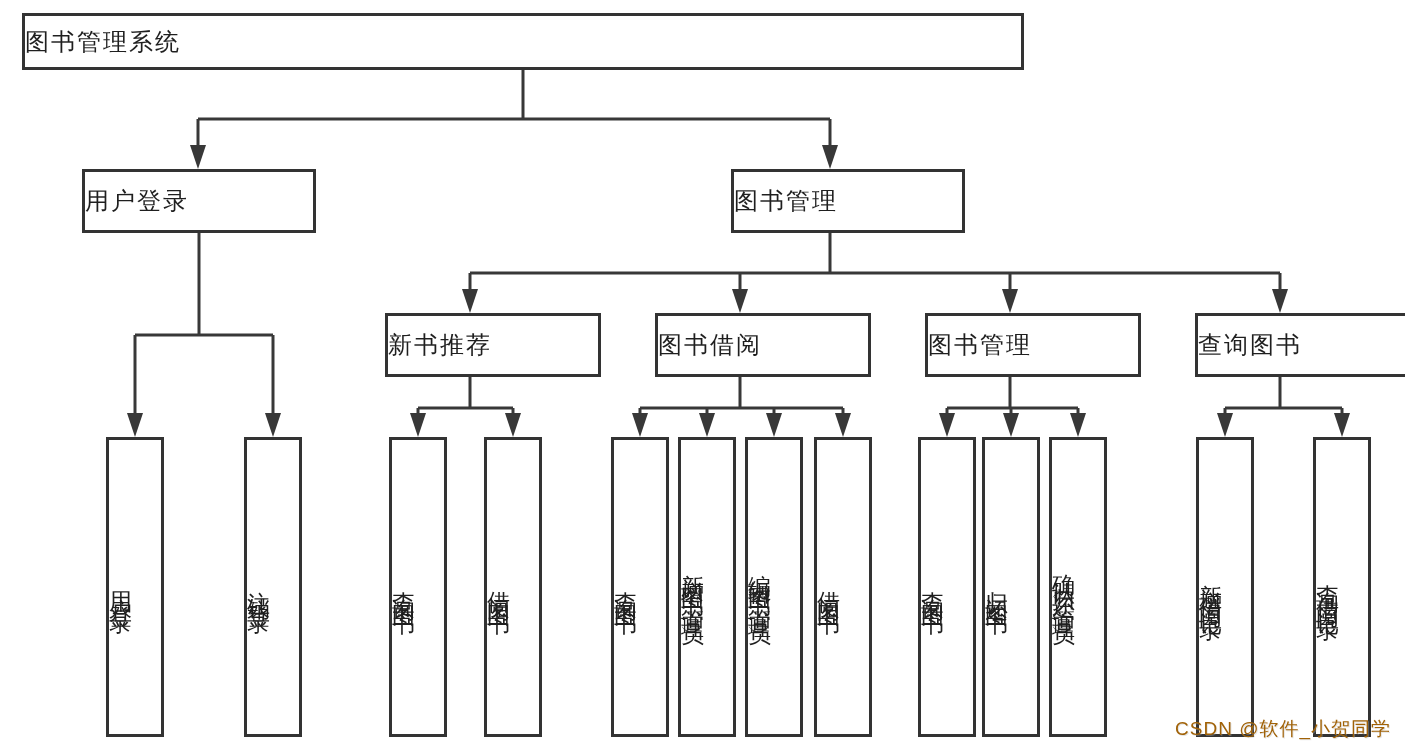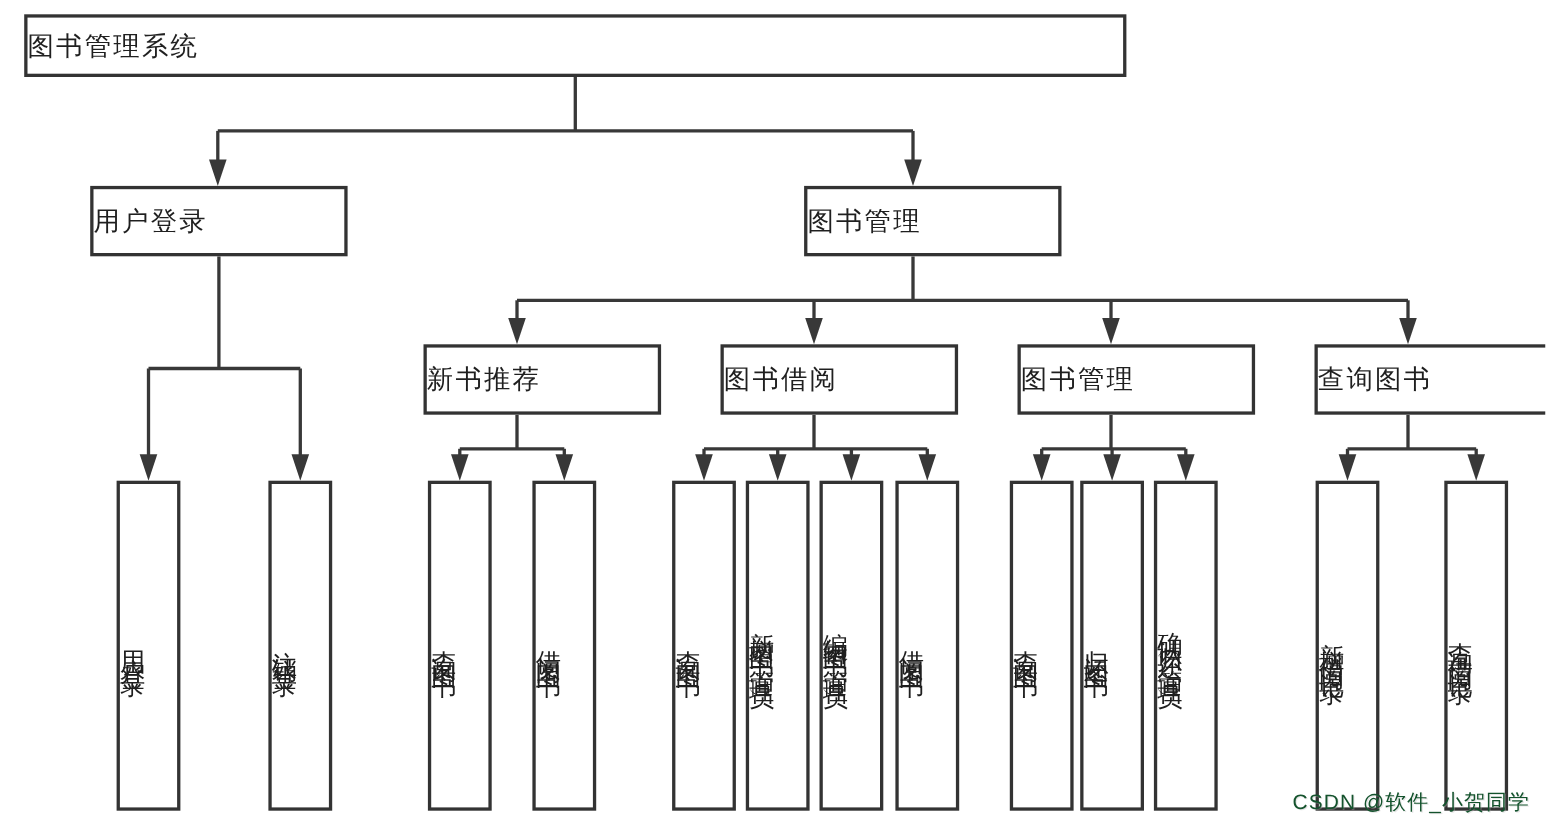--- a/index.html
+++ b/index.html
@@ -35,21 +35,21 @@
     line-height: 1;
     color: #1f1f1f;
     white-space: nowrap;
   }
   .watermark {
     position: absolute;
     right: 14px;
     bottom: 5px;
     font-size: 19px;
     letter-spacing: 1px;
-    color: #14532d;
+    color: #a16207;
     text-shadow: 1px 1px 0 rgba(180,180,180,0.35);
     white-space: nowrap;
   }
   .wire { stroke: #383838; stroke-width: 3; fill: none; }
   .head { fill: #383838; stroke: none; }
 </style>
 </head>
 <body>
 
 <div id="stage">

